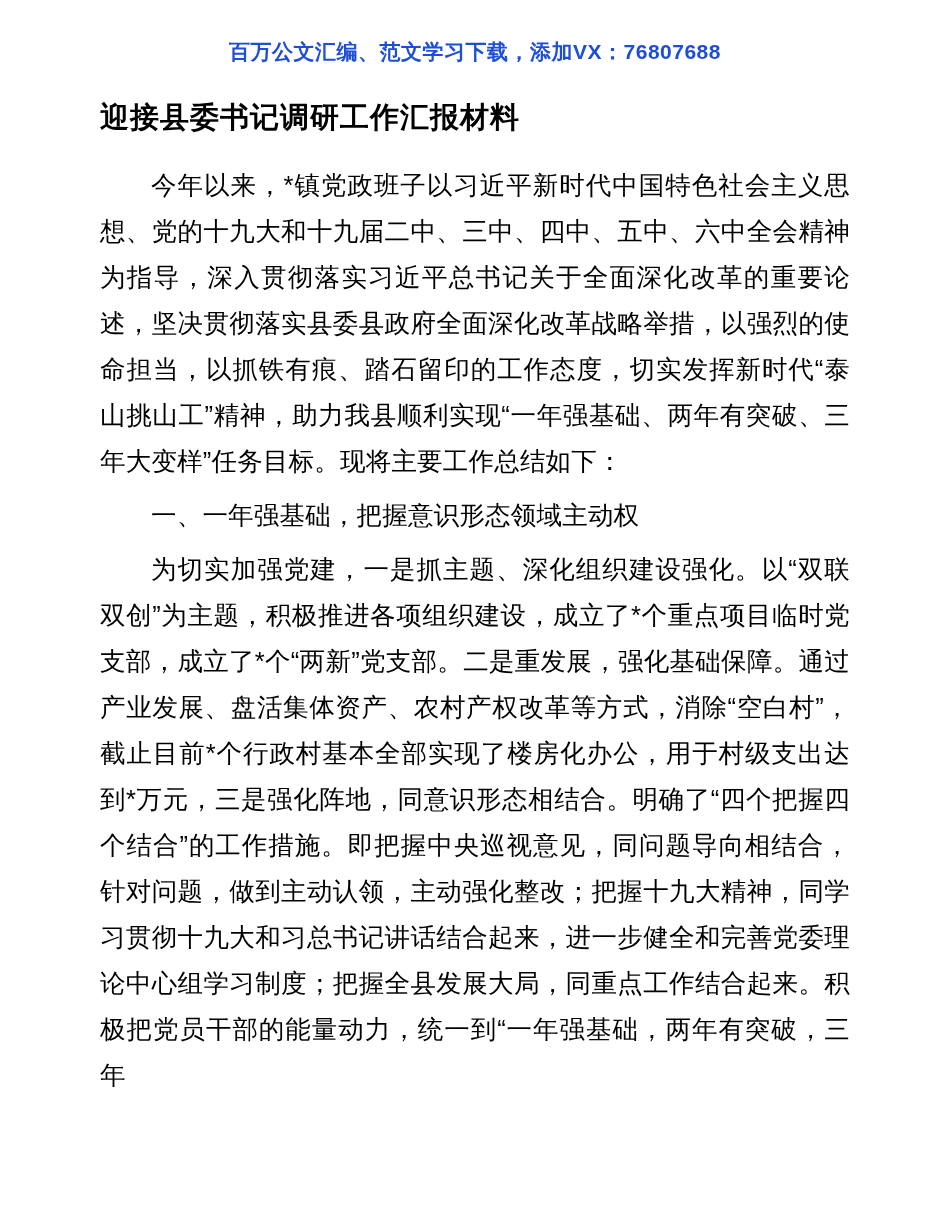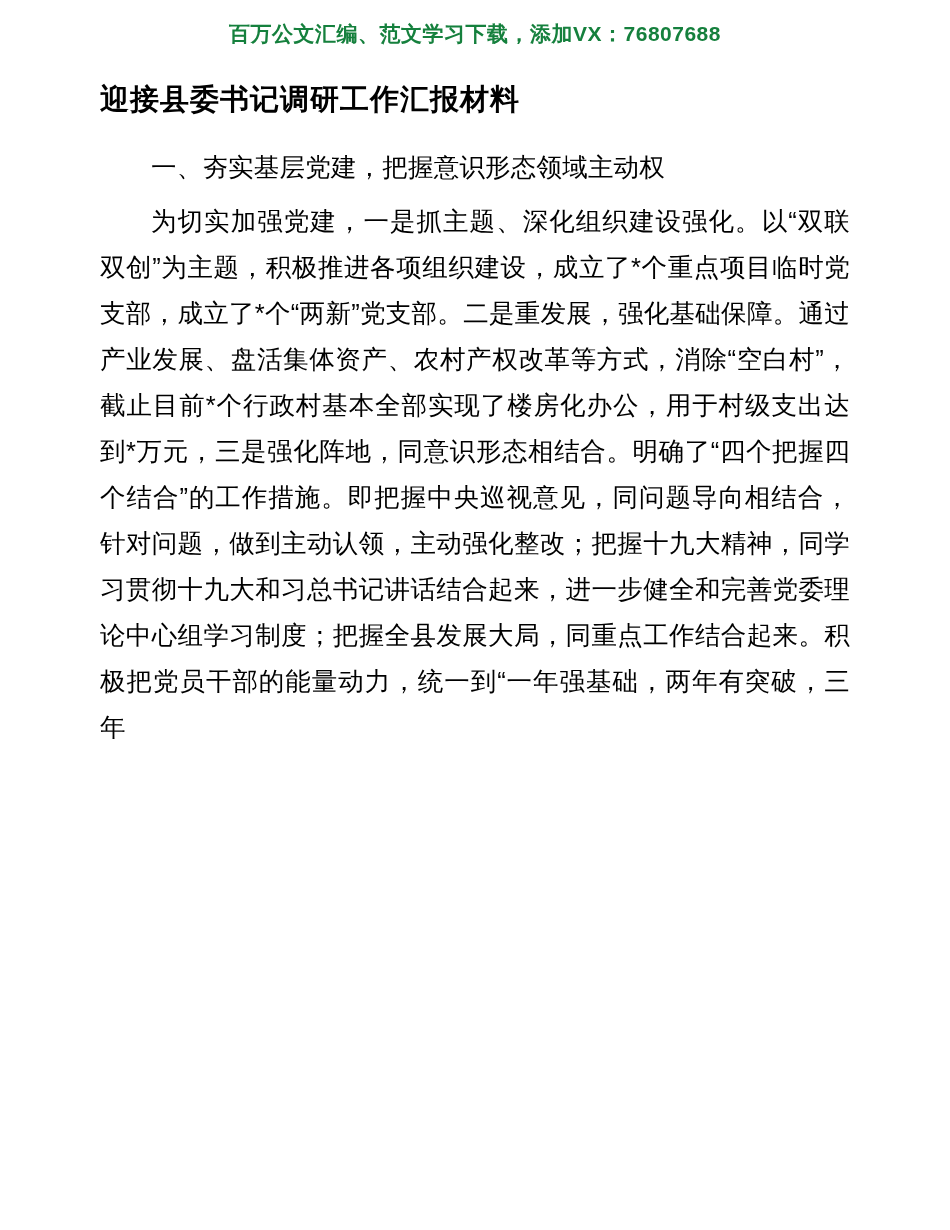--- a/index.html
+++ b/index.html
@@ -16,25 +16,25 @@
   }
   .page {
     width: 950px;
     height: 1230px;
     box-sizing: border-box;
     padding: 0 100px;
     position: relative;
   }
   .promo-banner {
     text-align: center;
-    color: #15803d;
+    color: #1d4ed8;
     font-size: 21px;
     font-weight: bold;
     letter-spacing: 0.5px;
-    padding-top: 20px;
+    padding-top: 38px;
     padding-bottom: 10px;
     white-space: nowrap;
   }
   .doc-title {
     text-align: left;
     font-size: 29px;
     font-weight: bold;
     letter-spacing: 1px;
     margin-top: 22px;
     margin-bottom: 24px;
@@ -59,18 +59,19 @@
 </style>
 </head>
 <body>
 
 <div class="page">
 
   <div class="promo-banner">百万公文汇编、范文学习下载，添加VX：76807688</div>
 
   <h1 class="doc-title">迎接县委书记调研工作汇报材料</h1>
 
+  <p class="body-para">今年以来，*镇党政班子以习近平新时代中国特色社会主义思想、党的十九大和十九届二中、三中、四中、五中、六中全会精神为指导，深入贯彻落实习近平总书记关于全面深化改革的重要论述，坚决贯彻落实县委县政府全面深化改革战略举措，以强烈的使命担当，以抓铁有痕、踏石留印的工作态度，切实发挥新时代“泰山挑山工”精神，助力我县顺利实现“一年强基础、两年有突破、三年大变样”任务目标。现将主要工作总结如下：</p>
 
-  <p class="section-head">一、夯实基层党建，把握意识形态领域主动权</p>
+  <p class="section-head">一、一年强基础，把握意识形态领域主动权</p>
 
   <p class="body-para">为切实加强党建，一是抓主题、深化组织建设强化。以“双联双创”为主题，积极推进各项组织建设，成立了*个重点项目临时党支部，成立了*个“两新”党支部。二是重发展，强化基础保障。通过产业发展、盘活集体资产、农村产权改革等方式，消除“空白村”，截止目前*个行政村基本全部实现了楼房化办公，用于村级支出达到*万元，三是强化阵地，同意识形态相结合。明确了“四个把握四个结合”的工作措施。即把握中央巡视意见，同问题导向相结合，针对问题，做到主动认领，主动强化整改；把握十九大精神，同学习贯彻十九大和习总书记讲话结合起来，进一步健全和完善党委理论中心组学习制度；把握全县发展大局，同重点工作结合起来。积极把党员干部的能量动力，统一到“一年强基础，两年有突破，三年</p>
 
 </div>
 
 </body></html>

